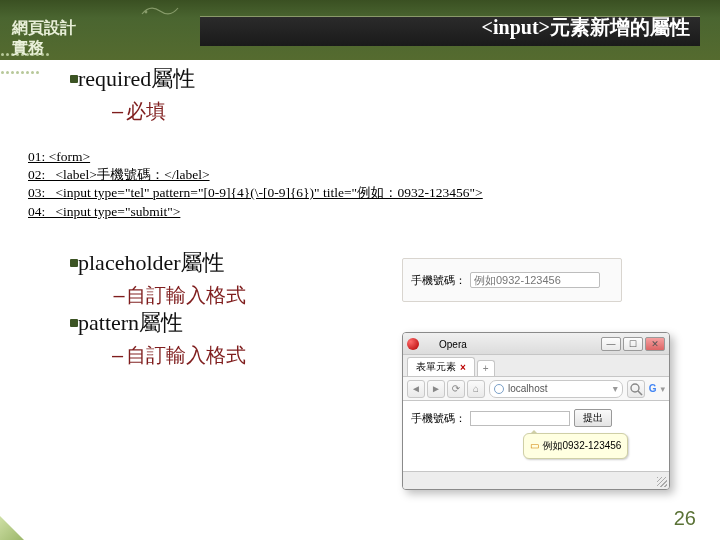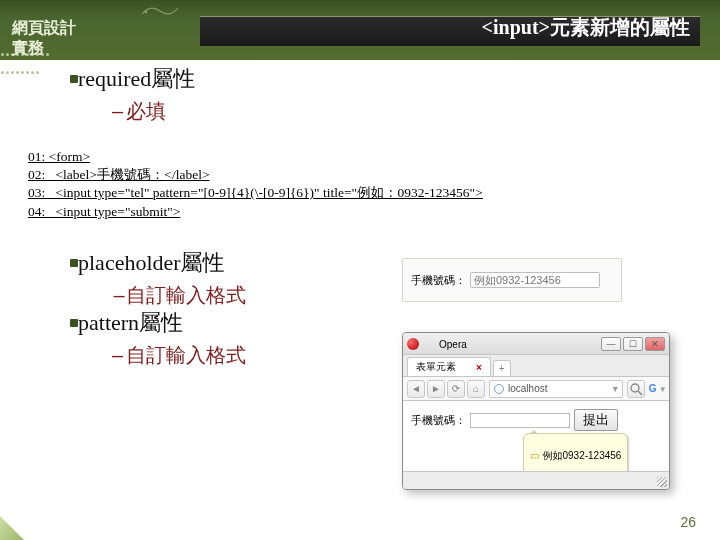--- a/index.html
+++ b/index.html
@@ -118,57 +118,57 @@
   .opera-ico { width:12px; height:12px; border-radius:50%;
     background: radial-gradient(circle at 30% 30%, #ff6b6b, #b00000); }
   .win-btns { display:flex; gap:2px; }
   .wb { width:20px; height:14px; border:1px solid #9a9a9a; border-radius:2px;
     background:linear-gradient(#fdfdfd,#e9e9e9); font-size:9px;
     display:flex; align-items:center; justify-content:center; color:#555;}
   .wb.close { background:linear-gradient(#f5a0a0,#d66);}
   .ow-tabs { height:22px; background:#ececec; border-bottom:1px solid #c6c6c6;
     display:flex; align-items:flex-end; padding-left:4px; gap:2px;}
   .ow-tab { background:#fff; border:1px solid #c6c6c6; border-bottom:none;
-    border-radius:3px 3px 0 0; padding:2px 8px; font-size:10px; display:flex; gap:20px; align-items:center;}
+    border-radius:3px 3px 0 0; padding:2px 8px; font-size:10px; display:flex; gap:4px; align-items:center;}
   .ow-tab .x { color:#b00; font-weight:bold; }
   .ow-tab.plus { padding:2px 5px; color:#888; }
   .ow-url { height:24px; background:#f8f8f8; border-bottom:1px solid #c6c6c6;
     display:flex; align-items:center; gap:4px; padding:0 4px;}
   .url-arrows { display:flex; gap:2px; }
   .ua { width:18px; height:18px; border:1px solid #c8c8c8; border-radius:3px;
     background:linear-gradient(#fafafa,#eaeaea); display:flex; align-items:center; justify-content:center; color:#888; font-size:10px;}
-  .url-input { flex:1; height:18px; border:1px solid #c8c8c8; border-radius:2px; background:#fff;
+  .url-input { flex:1; height:18px; border:1px solid #c8c8c8; border-radius:7px; background:#fff;
     display:flex; align-items:center; padding:0 4px; font-size:10px; color:#555; gap:4px;text-align:center;}
   .globe { width:10px; height:10px; border:1px solid #7aa0c8; border-radius:50%; }
   .mag { width:14px; height:14px; }
   .g-ico { font-weight:bold; }
   .g-ico .gb{color:#4285F4}
   .ow-body { padding: 8px; background:#fff; height:70px; position:relative;}
   .ow-form-row { display:flex; align-items:center; gap:4px; font-size:11px; }
   .ow-form-row input[type=text]{ width:100px; border:1px solid #bdbdbd; font-size:10px; padding:1px 2px;}
   .ow-submit { border:1px solid #999; background:linear-gradient(#fafafa,#e4e4e4);
-    font-size:13px; padding:1px 8px; border-radius:2px;}
+    font-size:10px; padding:1px 8px; border-radius:2px;}
   .tooltip-box {
     position:absolute; top:32px; left:120px;
     border:1px solid #cfcfa6; background:#ffffe1;
-    font-size:10px; padding:15px 6px; border-radius:6px;
+    font-size:10px; padding:5px 6px; border-radius:6px;
     box-shadow: 1px 1px 2px rgba(0,0,0,0.2);
   }
   .tooltip-box::before{
     content:""; position:absolute; top:-8px; left:6px;
     border:4px solid transparent; border-bottom-color:#cfcfa6;
   }
   .ow-status { position:absolute; bottom:0; left:0; right:0;
     height:18px; background:#ededed; border-top:1px solid #c6c6c6;}
   .ow-resize { position:absolute; bottom:2px; right:2px;
     width:10px; height:10px;
     background: repeating-linear-gradient(135deg,#aaa,#aaa 1px,transparent 1px,transparent 3px);}
   .pagenum {
     position:absolute; bottom:10px; right:24px;
-    color:#5a7236; font-size:14px;margin-top:20px;
+    color:#5a7236; font-size:20px;margin-top:20px;
   }
   .corner {
     position:absolute; bottom:0; left:0;
     width:24px; height:24px;
     background: linear-gradient(135deg,#cfe0a6 0%, #9cb76a 100%);
     clip-path: polygon(0 100%, 0 0, 100% 100%);
   }
 </style>
 </head>
 <body>

